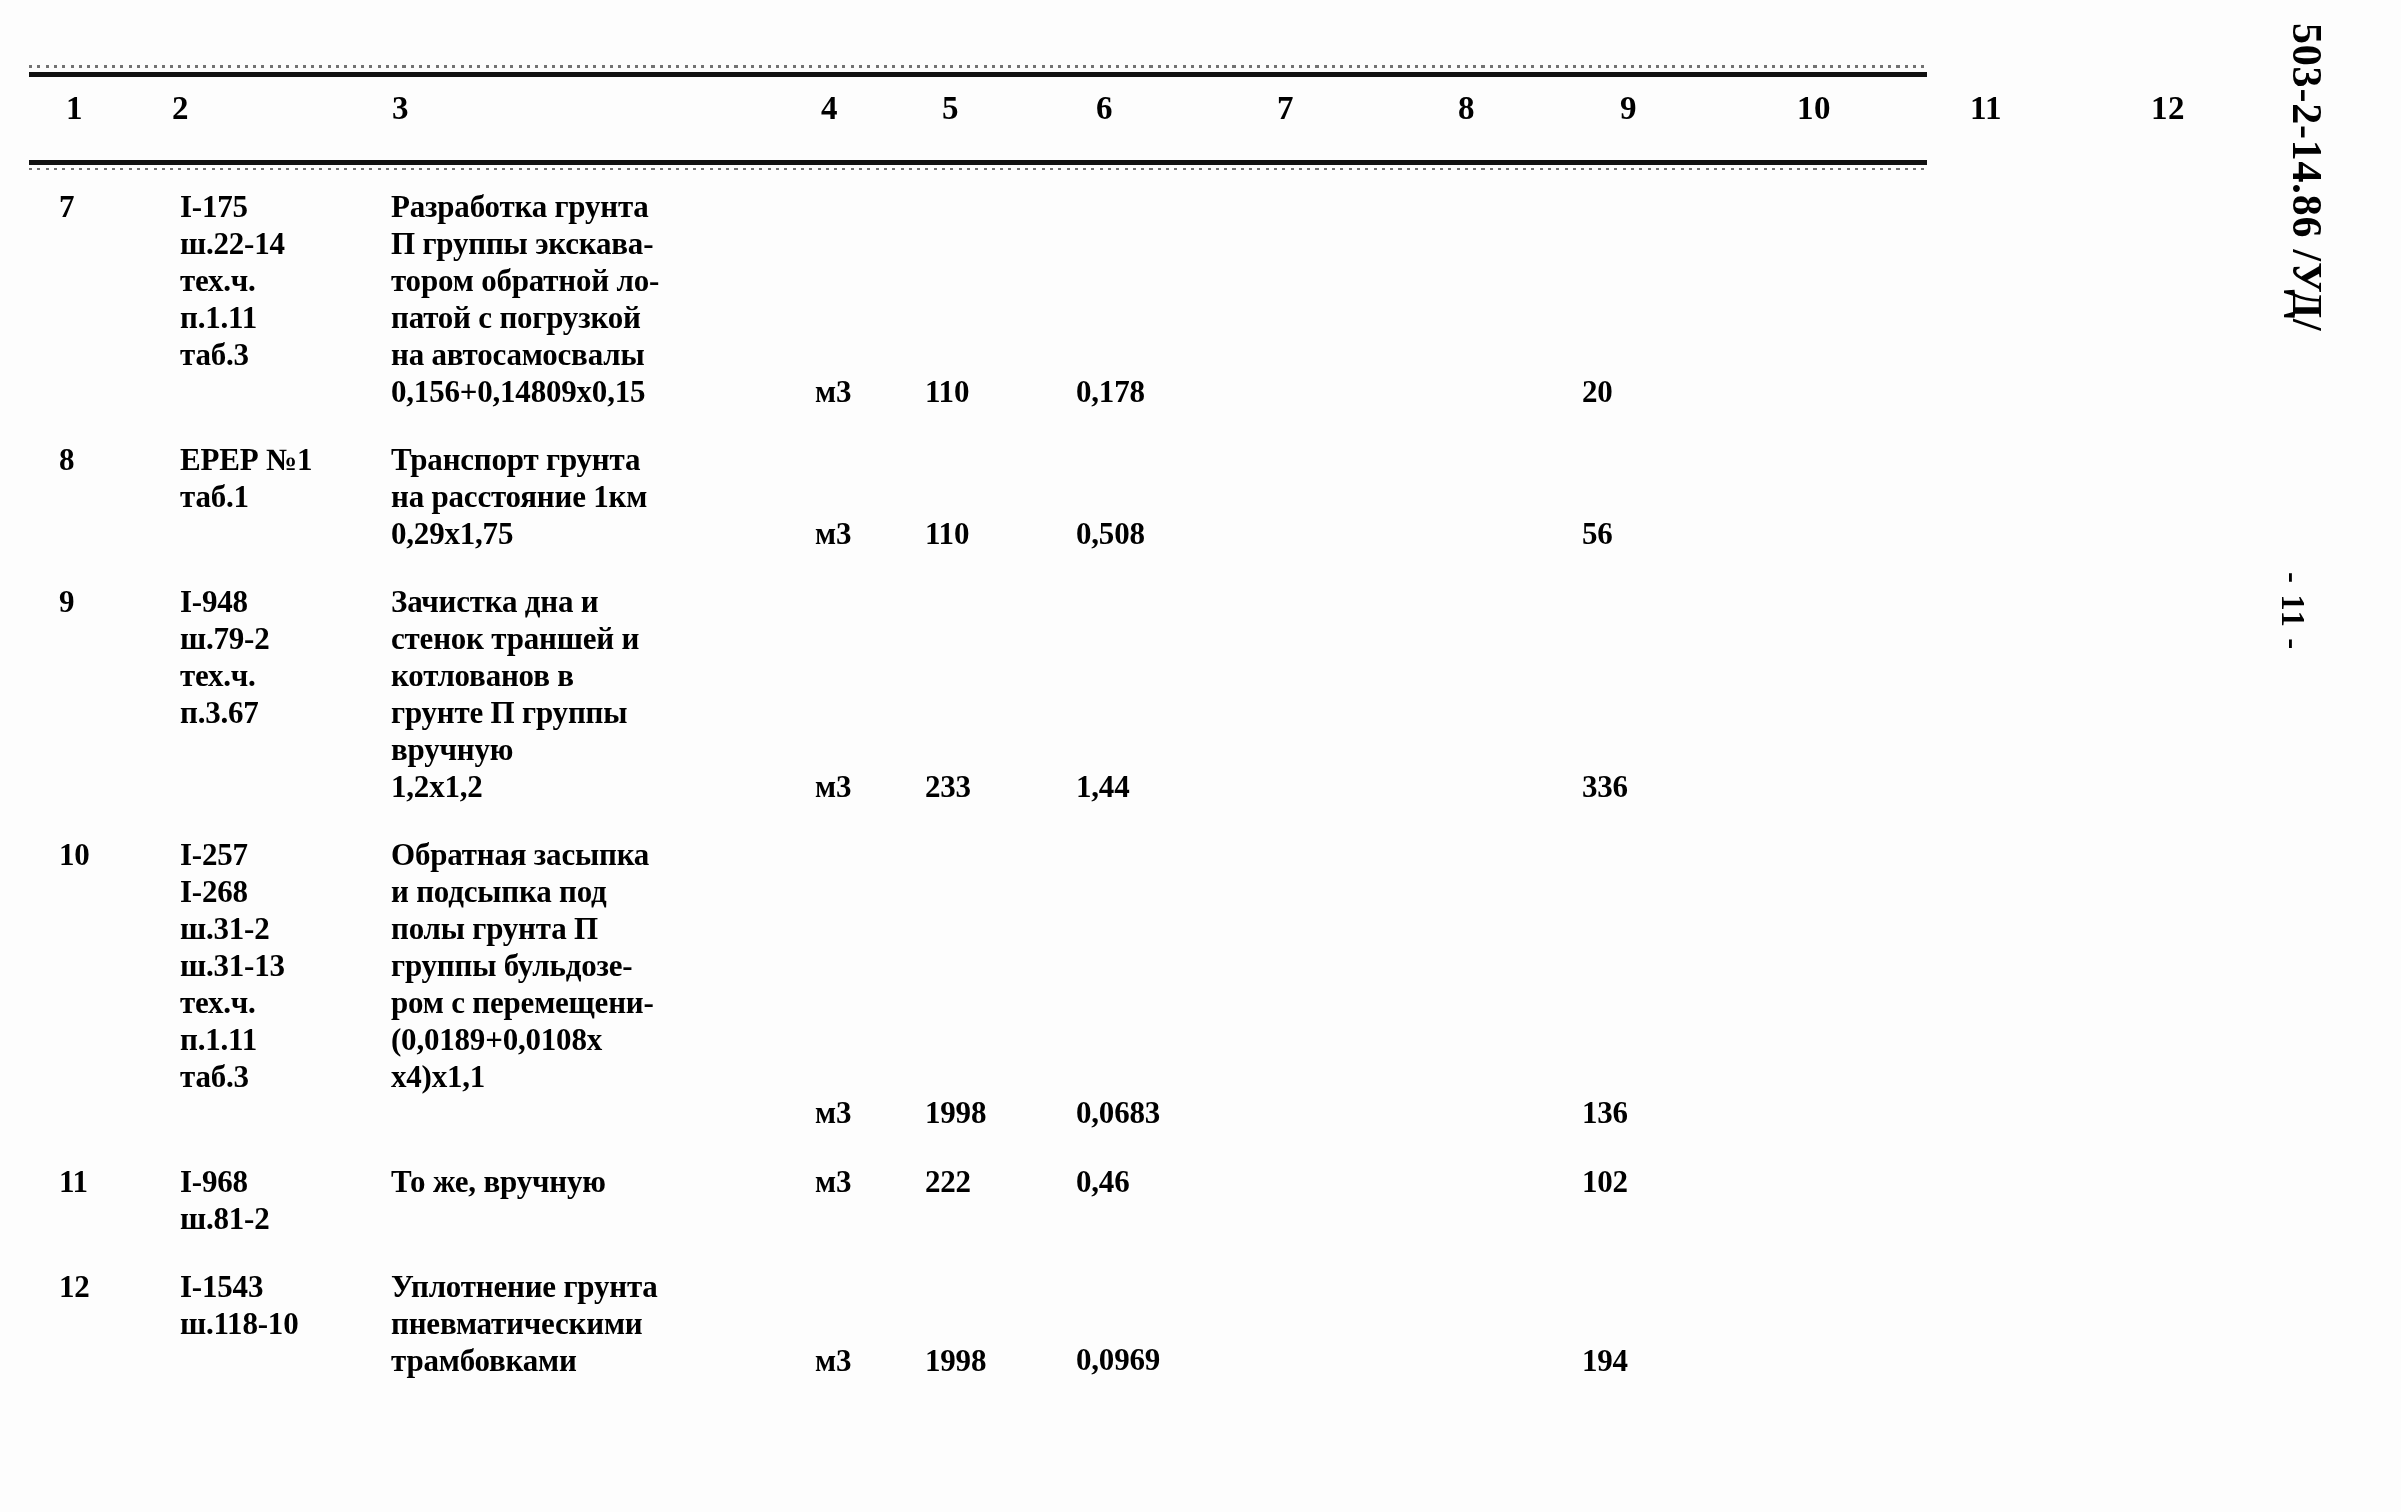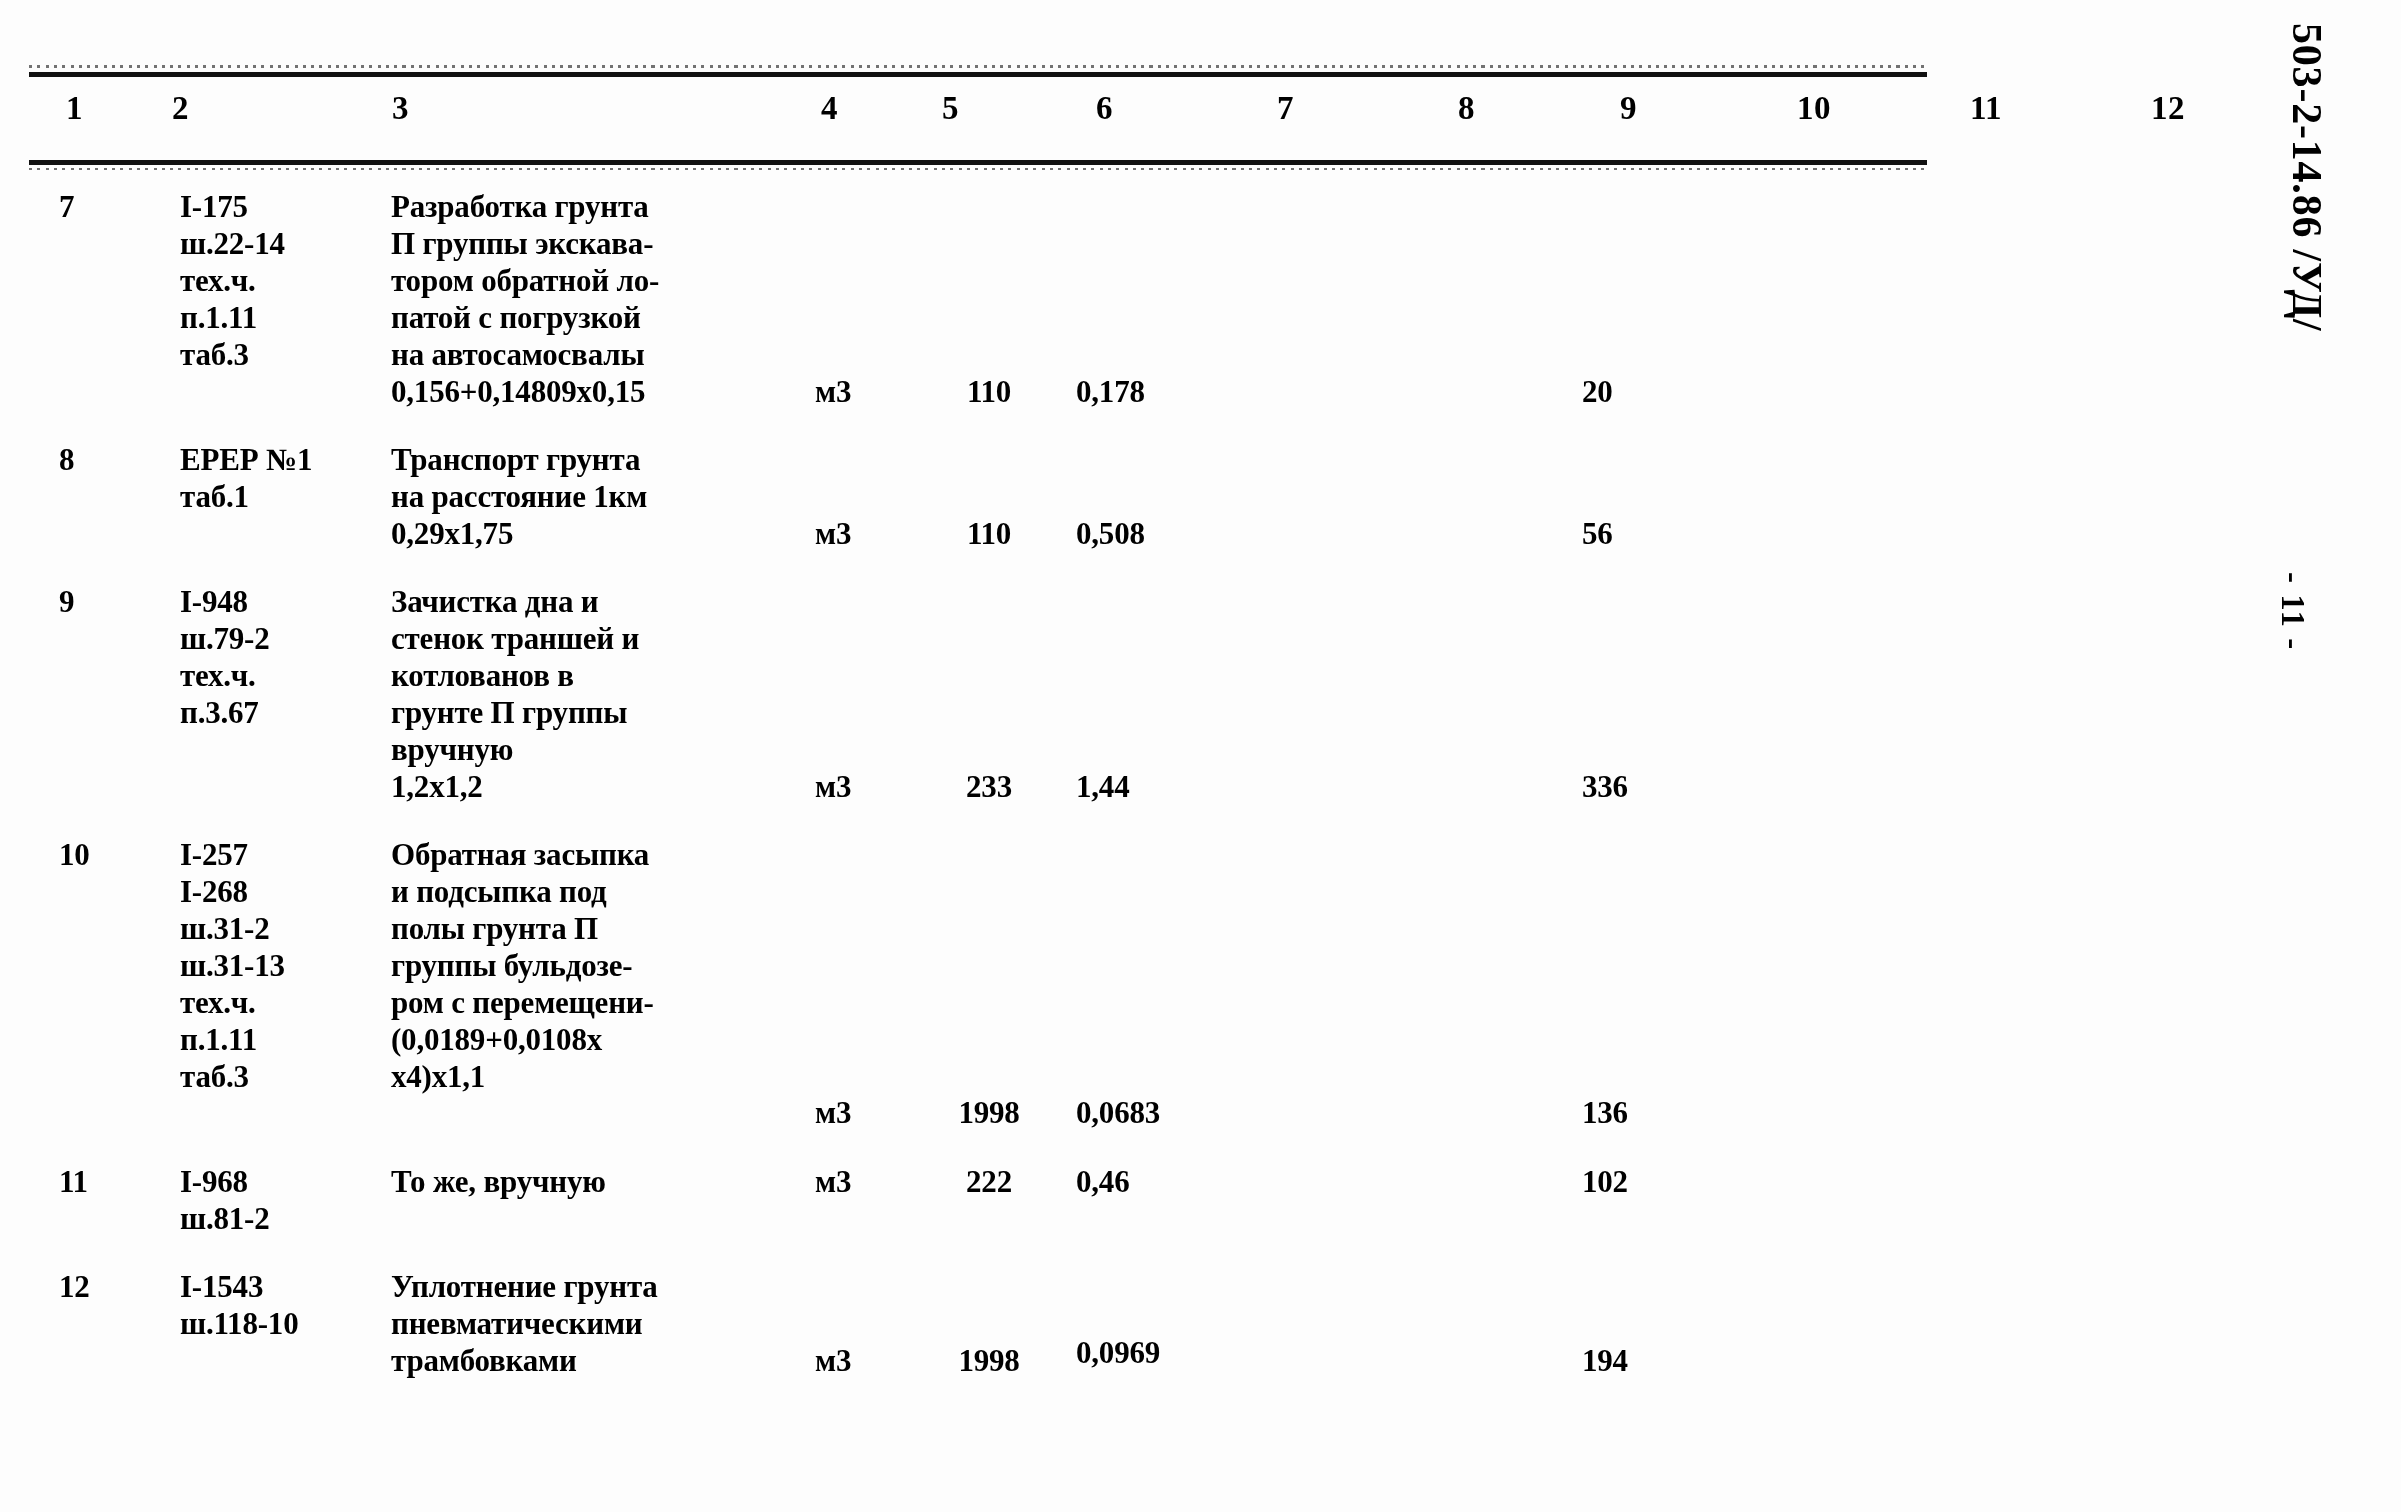--- a/index.html
+++ b/index.html
@@ -72,21 +72,21 @@
     line-height: 37px;
     font-weight: bold;
     white-space: pre;
     font-family: "Liberation Serif", serif;
     letter-spacing: -0.2px;
   }
   .c-num    { left: 59px;  width: 90px; }
   .c-code   { left: 172px; width: 226px; }
   .c-desc   { left: 383px; width: 437px; }
   .c-unit   { left: 815px;width: 105px; }
-  .c-qty    { left: 925px;width: 128px; text-align: center; }
+  .c-qty    { left: 925px;width: 128px; text-align: left; }
   .c-price  { left: 1076px;width: 173px; }
   .c-total  { left: 1582px;width: 151px; }
 
   .lines > div { display: block; margin-left: 8px; }
 
   
   .vert {
     position: absolute;
     font-weight: bold;
     font-family: "Liberation Serif", serif;
@@ -176,21 +176,21 @@
         <div class="cell c-qty" style="top: 0px;">222</div>
         <div class="cell c-price" style="top: 0px;">0,46</div>
         <div class="cell c-total" style="top: 0px;">102</div>
       </div>
       <div class="row" style="height: 142px;">
         <div class="cell c-num" style="top: 0px;">12</div>
         <div class="cell c-code lines" style="top: 0px;"><div>I-1543</div><div>ш.118-10</div></div>
         <div class="cell c-desc lines" style="top: 0px;"><div>Уплотнение грунта</div><div>пневматическими</div><div>трамбовками</div></div>
         <div class="cell c-unit" style="top: 74px;">м3</div>
         <div class="cell c-qty" style="top: 74px;">1998</div>
-        <div class="cell c-price" style="top: 66px;">0,0969</div>
+        <div class="cell c-price" style="top: 73px;">0,0969</div>
         <div class="cell c-total" style="top: 74px;">194</div>
       </div>
     </div>
 
   <div class="vert" id="doc-code">503-2-14.86  /УД/</div>
 
   <div class="vert" id="page-no">- 11 -</div>
 
 </div>
 

